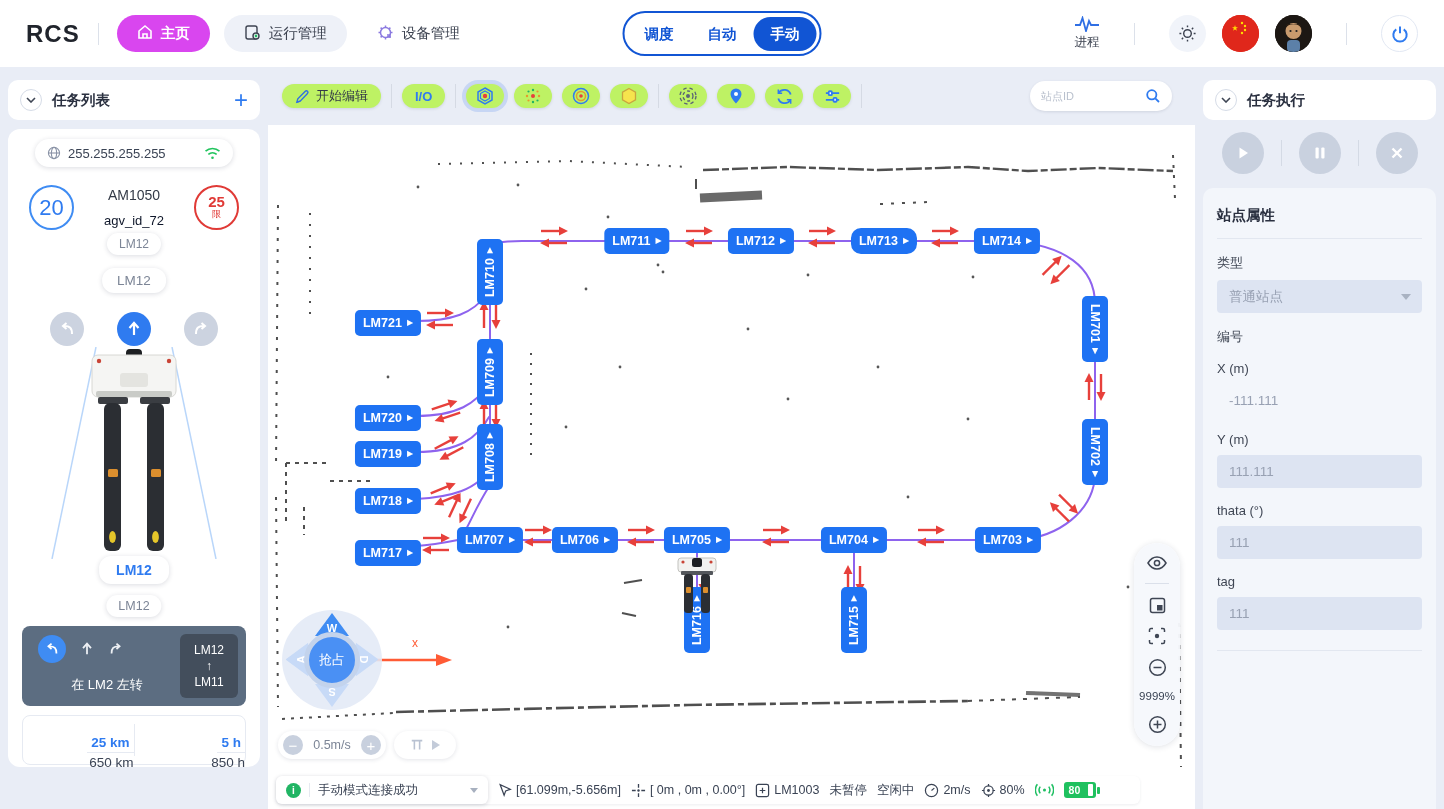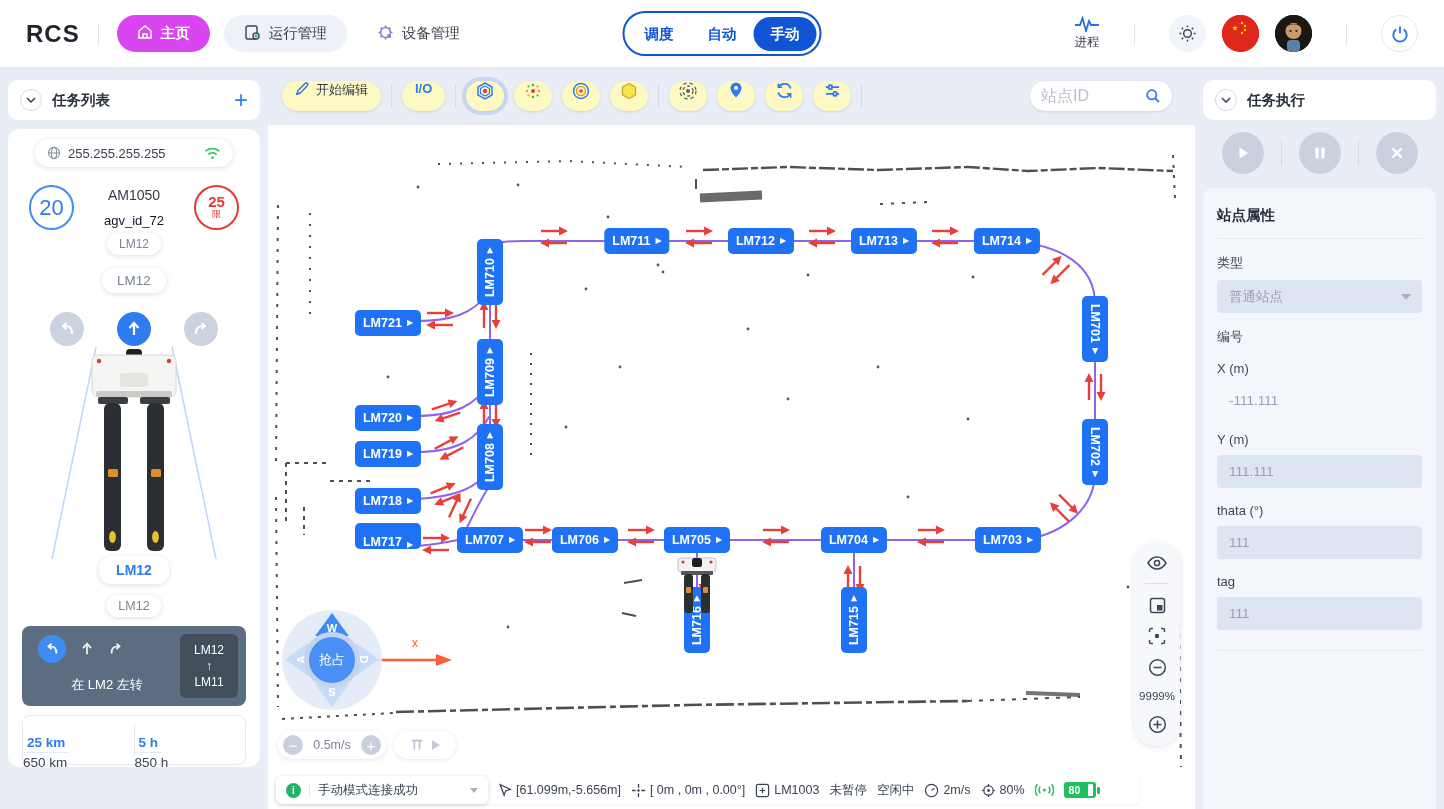--- a/index.html
+++ b/index.html
@@ -71,21 +71,21 @@
     background:#5c6d81; border-radius:8px; color:#fff; }
   #darkpanel .dicons{ position:absolute; left:16px; top:9px; display:flex; align-items:center; gap:13px; }
   .dturn{ width:28px; height:28px; border-radius:50%; display:flex; align-items:center; justify-content:center; }
   .dturn.blue{ background:#3f8cf3; }
   #darkhint{ position:absolute; left:10px; top:50px; width:150px; text-align:center; font-size:13px; }
   #routebox{ position:absolute; right:8px; top:8px; bottom:8px; width:58px; background:#434e5c;
     border-radius:6px; display:flex; flex-direction:column; align-items:center; justify-content:center;
     font-size:12px; line-height:16px; }
   #statcard{ position:absolute; top:586px; left:14px; right:14px; height:50px; border:1px solid #e6eaf2;
     border-radius:8px; display:flex; background:#fff; }
-  .statcol{ flex:1; display:flex; flex-direction:column; align-items:flex-start; justify-content:center; gap:2px;margin-top:24px; }
+  .statcol{ flex:1; display:flex; flex-direction:column; align-items:flex-end; justify-content:center; gap:2px;margin-top:24px; }
   .statcol .v{ color:#2f7bf0; font-size:13.5px; font-weight:600; border-bottom:1px solid #e6eaf2; padding:0 4px 2px; }
   .statcol .t{ color:#3a4354; font-size:13.5px; }
   .statdiv{ width:1px; background:#e6eaf2; margin:8px 0; }
 
   
   #ctrlrow{ height:58px; display:flex; align-items:center; justify-content:center; gap:0; margin-top:4px; }
   .exbtn{ width:42px; height:42px; border-radius:50%; background:#c9d1df; display:flex;
     align-items:center; justify-content:center; cursor:pointer; }
   .exdiv{ width:1px; height:26px; background:#d4dae5; margin:0 17px; }
   #propcard{ flex:1; margin-top:6px; background:#f3f6fb; border-radius:10px 10px 0 0; padding:18px 14px; }
@@ -97,30 +97,30 @@
   .pctrl.plain{ background:transparent; }
   .caret{ position:absolute; right:11px; width:0; height:0; border-left:5px solid transparent;
     border-right:5px solid transparent; border-top:6px solid #a9b2c2; }
 
   
   #center{ position:absolute; top:67px; left:268px; width:927px; bottom:0; background:#e9edf6; overflow:hidden; }
   #canvas{ position:absolute; top:58px; left:0; right:0; bottom:0; background:#fff; }
   #mapsvg{ position:absolute; top:0; left:0; pointer-events:none; }
   #toolbar{ position:absolute; top:0; left:0; right:0; height:58px; display:flex; align-items:center;
     padding:0 14px; gap:10px; z-index:30; }
-  .tbtn{ height:30px; background:#fef9c3; border-radius:16px; box-shadow:0 1px 3px rgba(30,40,70,.12);
-    display:flex; justify-content:center; gap:6px; font-size:13px; color:#333a47;
+  .tbtn{ height:24px; background:#bef264; border-radius:16px; box-shadow:0 1px 3px rgba(30,40,70,.12);
+    display:flex; align-items:center; justify-content:center; gap:6px; font-size:13px; color:#333a47;
     padding:0 13px; cursor:pointer; flex:none; }
   .tbtn.icon{ width:38px; padding:0; }
   .tbtn.sel{ box-shadow:0 0 0 1px #c9d4ea, 0 0 0 4px rgba(47,111,237,.18); }
   .tbtn.io{ color:#2f7bf0; font-weight:700; }
   .tdiv{ width:1px; height:24px; background:#d5dae4; flex:none; }
   #searchbox{ margin-left:auto; margin-right:9px; width:142px; height:30px; background:#fff;
     border-radius:16px; box-shadow:0 1px 3px rgba(30,40,70,.12); display:flex; align-items:center; padding:0 11px; }
-  #searchbox input{ border:none; outline:none; flex:1; font-size:16px; color:#701a75; width:90px;
+  #searchbox input{ border:none; outline:none; flex:1; font-size:11px; color:#701a75; width:90px;
     font-family:inherit; background:transparent; }
   #searchbox input::placeholder{ color:#b9c0cd; }
 
   
   .station{ position:absolute; transform:translate(-50%,-50%); background:#1e72f3; color:#fff;
     border-radius:5px; height:26px; display:inline-flex; align-items:center; gap:5px;
     padding:0 8px; font-size:12.5px; font-weight:600; z-index:5; cursor:pointer; white-space:nowrap; }
   .station .st-tri{ font-size:8px; line-height:1; }
   .station.vup{ transform:translate(-50%,-50%) rotate(-90deg); }
   .station.vdown{ transform:translate(-50%,-50%) rotate(90deg); }
@@ -489,21 +489,21 @@
 
   <div id="stations">
       <div class="station h" style="left: 369px; top: 174px;">
         <span class="st-id">LM711</span>
         <span class="st-tri">▶</span>
       </div>
       <div class="station h" style="left: 493px; top: 174px;">
         <span class="st-id">LM712</span>
         <span class="st-tri">▶</span>
       </div>
-      <div class="station h" style="left: 616px; top: 174px;">
+      <div class="station h" style="left: 616px; top: 174px; border-radius: 10px;">
         <span class="st-id">LM713</span>
         <span class="st-tri">▶</span>
       </div>
       <div class="station h" style="left: 739px; top: 174px;">
         <span class="st-id">LM714</span>
         <span class="st-tri">▶</span>
       </div>
       <div class="station vup" style="left: 222px; top: 205px;">
         <span class="st-id">LM710</span>
         <span class="st-tri">▶</span>
@@ -525,21 +525,21 @@
         <span class="st-tri">▶</span>
       </div>
       <div class="station vup" style="left: 222px; top: 390px;">
         <span class="st-id">LM708</span>
         <span class="st-tri">▶</span>
       </div>
       <div class="station h" style="left: 120px; top: 434px;">
         <span class="st-id">LM718</span>
         <span class="st-tri">▶</span>
       </div>
-      <div class="station h" style="left: 120px; top: 469px; align-items: flex-end;">
+      <div class="station h" style="left: 120px; top: 486px;">
         <span class="st-id">LM717</span>
         <span class="st-tri">▶</span>
       </div>
       <div class="station h" style="left: 222px; top: 473px;">
         <span class="st-id">LM707</span>
         <span class="st-tri">▶</span>
       </div>
       <div class="station h" style="left: 317px; top: 473px;">
         <span class="st-id">LM706</span>
         <span class="st-tri">▶</span>

